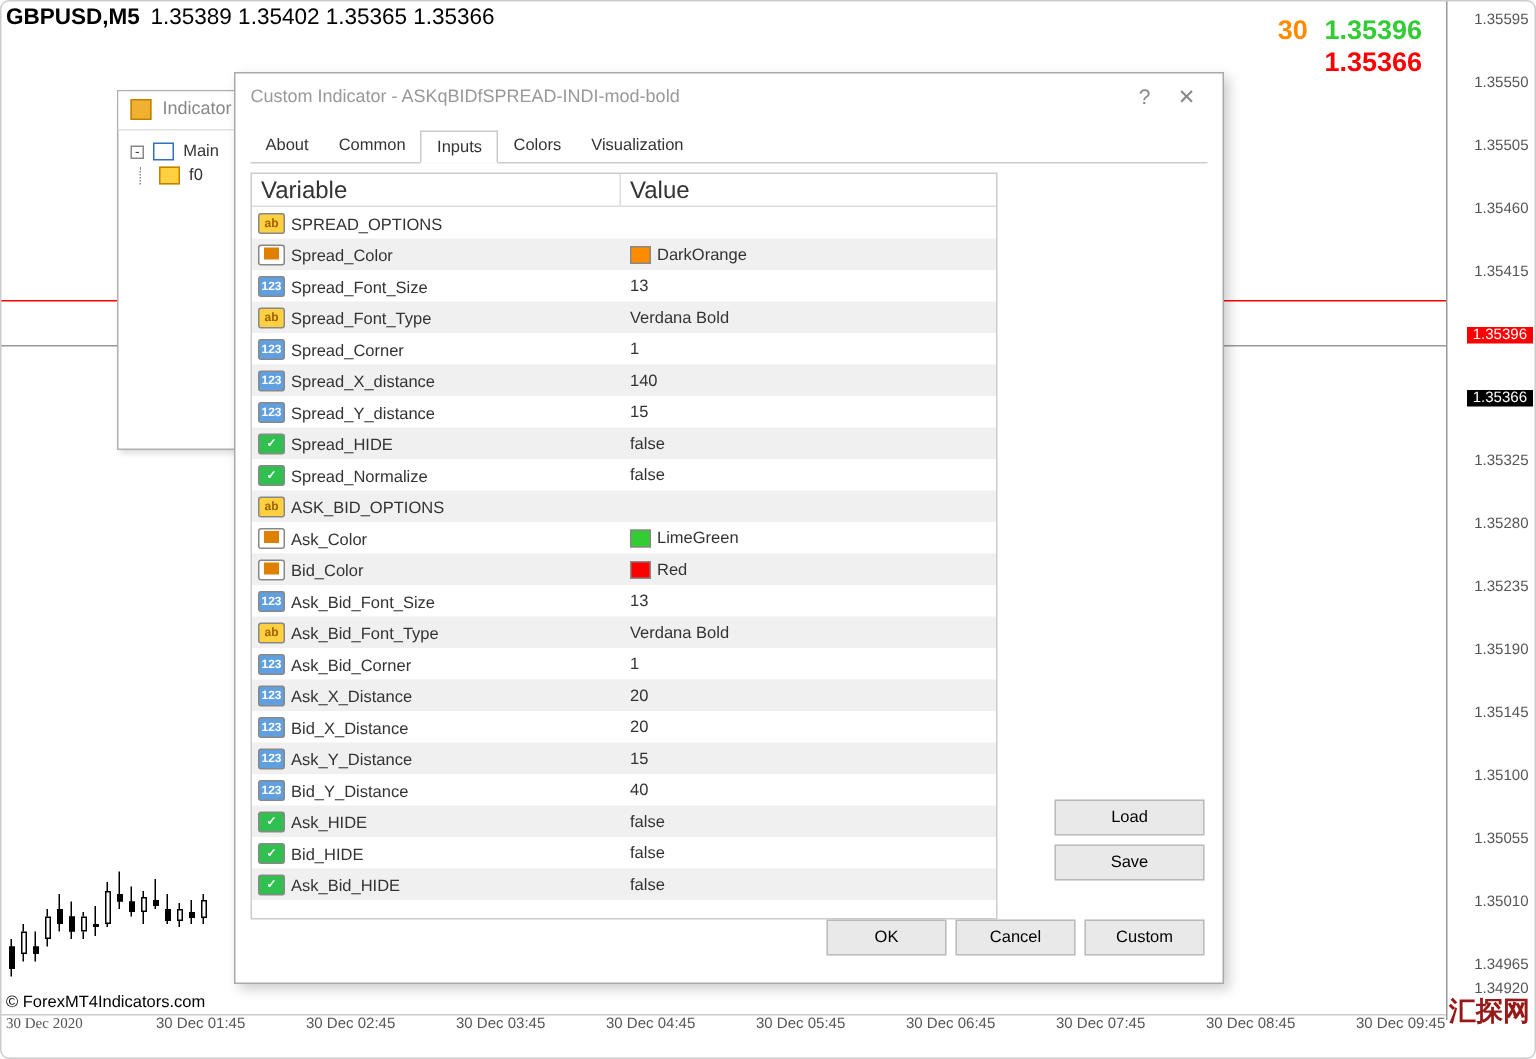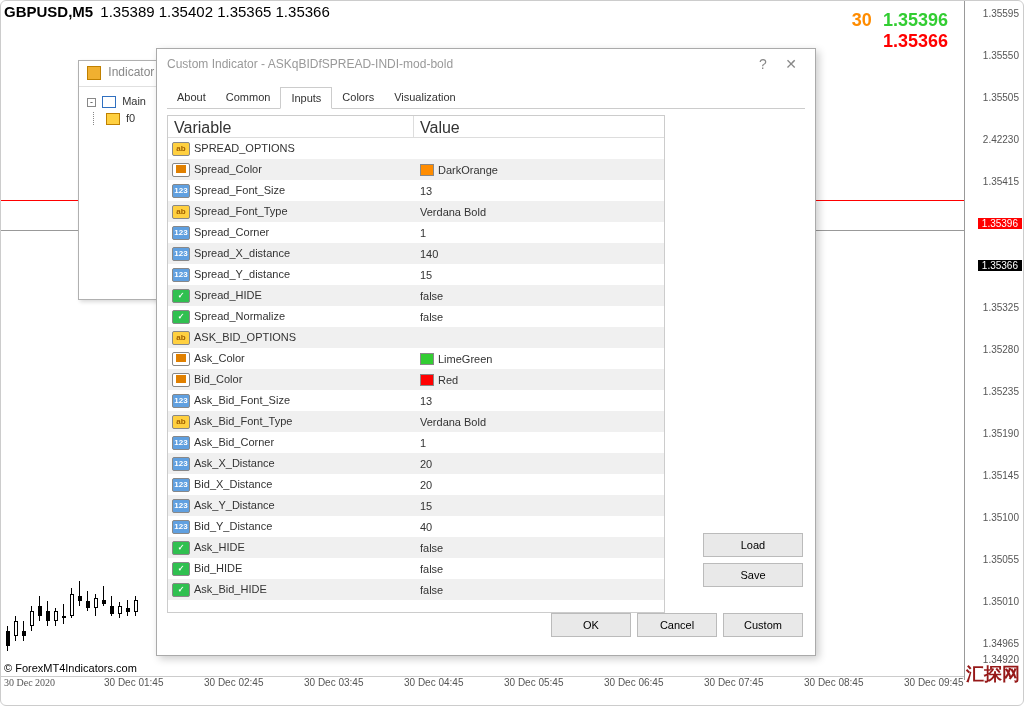--- a/index.html
+++ b/index.html
@@ -65,21 +65,21 @@
 .tab.active { border: 1px solid #ccc; border-bottom: 1px solid #fff; margin-bottom: -1px; background: #fff; }
 
 
 .props { margin-top: 6px; border: 1px solid #ccc; width: 498px; height: 498px; overflow:hidden;}
 .props-header { display:flex; background: #fff; border-bottom: 1px solid #ddd; height: 22px;}
 .props-header div { padding: 3px 6px; font-size:16px;}
 .props-header .col-var { width: 246px; border-right: 1px solid #ddd;}
 .props-header .col-val { flex:1; }
 .prop-row { display:flex; height: 21px; align-items:center; font-size:11px;}
 .prop-row:nth-child(even) { background: #f0f0f0; }
-.prop-row .var-cell { width: 246px; padding-left: 4px; display:flex; align-items:flex-start;}
+.prop-row .var-cell { width: 246px; padding-left: 4px; display:flex; align-items:flex-end;}
 .prop-row .val-cell { flex:1; padding-left: 6px; display:flex; align-items:center;}
 .type-icon { display:inline-block; width:18px; height:14px; border:1px solid #888; border-radius:2px; text-align:center; line-height:12px; font-size:8px; margin-right:4px; font-weight:bold; color:#fff;}
 .ti-str { background:#ffd040; color:#a06000;}
 .ti-color { background:#fff; }
 .ti-color-inner { display:inline-block; width:10px; height:8px; background:#fff; margin:1px;}
 .ti-int { background:#60a0e0; }
 .ti-bool { background:#30c050; }
 .color-swatch { display:inline-block; width:14px; height:12px; border:1px solid #888; margin-right:4px; vertical-align:middle;}
 
 
@@ -179,21 +179,21 @@
       <div class="candle" style="left: 134px;">
         <div class="wick" style="bottom: 50px; height: 20px;"></div>
         <div class="body" style="bottom: 54px; height: 12px;"></div>
       </div>
     </div>
 
   <div class="price-axis" id="price-axis">
       <div class="price-tick" style="top: 8px;">1.35595</div>
       <div class="price-tick" style="top: 50px;">1.35550</div>
       <div class="price-tick" style="top: 92px;">1.35505</div>
-      <div class="price-tick" style="top: 134px;">2.42230</div>
+      <div class="price-tick" style="top: 134px;">1.35460</div>
       <div class="price-tick" style="top: 176px;">1.35415</div>
       <div class="price-tick ask" style="top: 218px;">1.35396</div>
       <div class="price-tick bid" style="top: 260px;">1.35366</div>
       <div class="price-tick" style="top: 302px;">1.35325</div>
       <div class="price-tick" style="top: 344px;">1.35280</div>
       <div class="price-tick" style="top: 386px;">1.35235</div>
       <div class="price-tick" style="top: 428px;">1.35190</div>
       <div class="price-tick" style="top: 470px;">1.35145</div>
       <div class="price-tick" style="top: 512px; text-align: right;">1.35100</div>
       <div class="price-tick" style="top: 554px;">1.35055</div>

